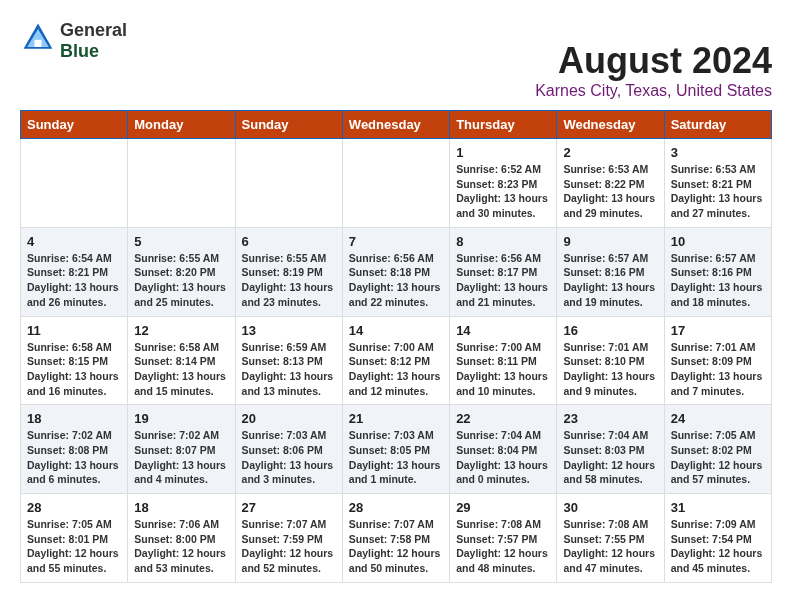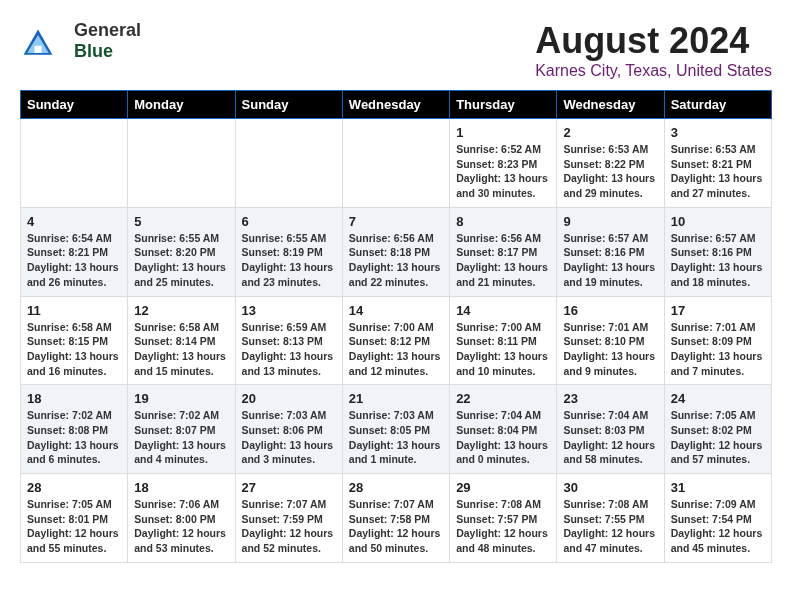--- a/index.html
+++ b/index.html
@@ -11,54 +11,55 @@
       padding: 20px;
     }
     .header {
       display: flex;
       justify-content: space-between;
       align-items: flex-start;
       margin-bottom: 10px;
     }
     .logo {
       display: flex;
-      align-items: flex-end;
-      gap: 18px;
+      align-items: flex-start;
+      gap: 4px;
     }
     .logo-text {
       display: flex;
       flex-direction: column;
       font-size: 18px;
       font-weight: bold;
     }
     .logo-general { color: #333; }
     .logo-blue { color: #14532d; }
     .logo-icon {
       width: 36px;
       height: 36px;
     }
     .title-block {
-      text-align: left;
+      text-align: right;
+      margin-top: 20px;
     }
     .month-title {
       font-size: 36px;
       font-weight: bold;
       color: #222;
     }
     .location {
       font-size: 16px;
       color: #701a75;
     }
     table {
       width: 100%;
       border-collapse: collapse;
       table-layout: fixed;
     }
     thead tr th {
-      background-color: #000000;
+      background-color: #c2410c;
       color: #fff;
       text-align: left;
       padding: 6px 6px;
       font-size: 13px;
       border: 1px solid #1565c0;
     }
     tbody tr {
       border-bottom: 1px solid #ccc;
     }
     tbody tr:nth-child(odd) {

